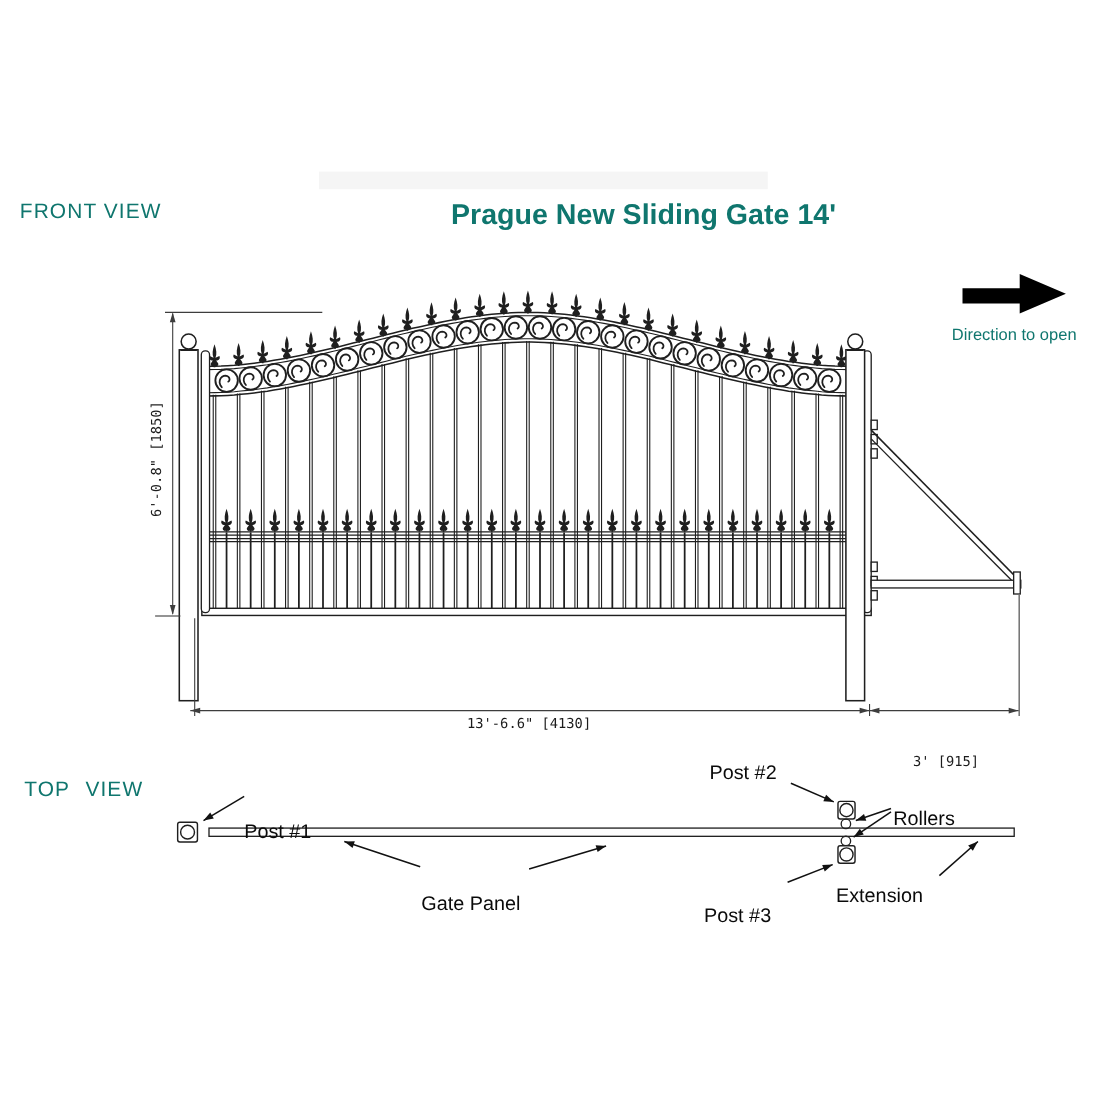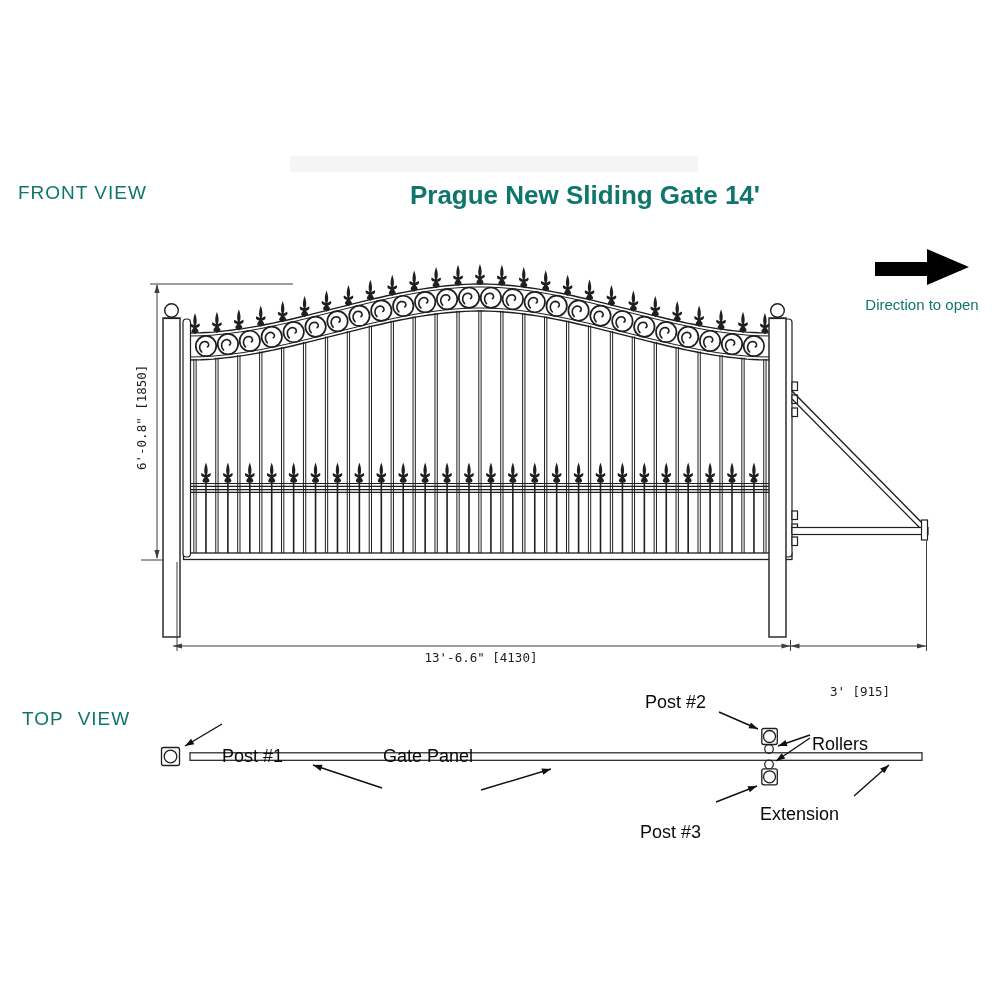--- a/index.html
+++ b/index.html
@@ -283,15 +283,15 @@
   <div class="lbl dir-lbl" style="left:852px;top:296px;text-align:center;">Direction to open</div>
   <div class="lbl dim dim-h" style="left:134px;top:470px;">6'-0.8" [1850]</div>
   <div class="lbl dim dim-w" style="left:381px;top:650px;">13'-6.6" [4130]</div>
   <div class="lbl dim dim-e" style="left:795px;top:641px;margin-top:43px;">3' [915]</div>
 
   <div class="lbl section-lbl" style="left:22px;top:708px;word-spacing:8px;">TOP VIEW</div>
   <div class="lbl tv-lbl" style="left:222px;top:704px;margin-top:42px;">Post #1</div>
   <div class="lbl tv-lbl" style="left:645px;top:692px;">Post #2</div>
   <div class="lbl tv-lbl" style="left:640px;top:822px;">Post #3</div>
   <div class="lbl tv-lbl" style="left:812px;top:722px;margin-top:12px;">Rollers</div>
-  <div class="lbl tv-lbl" style="left:383px;top:746px;">Gate Panel</div>
+  <div class="lbl tv-lbl" style="left:383px;top:811px;">Gate Panel</div>
   <div class="lbl tv-lbl" style="left:760px;top:792px;margin-top:12px;">Extension</div>
 </div>
 
 </body></html>

